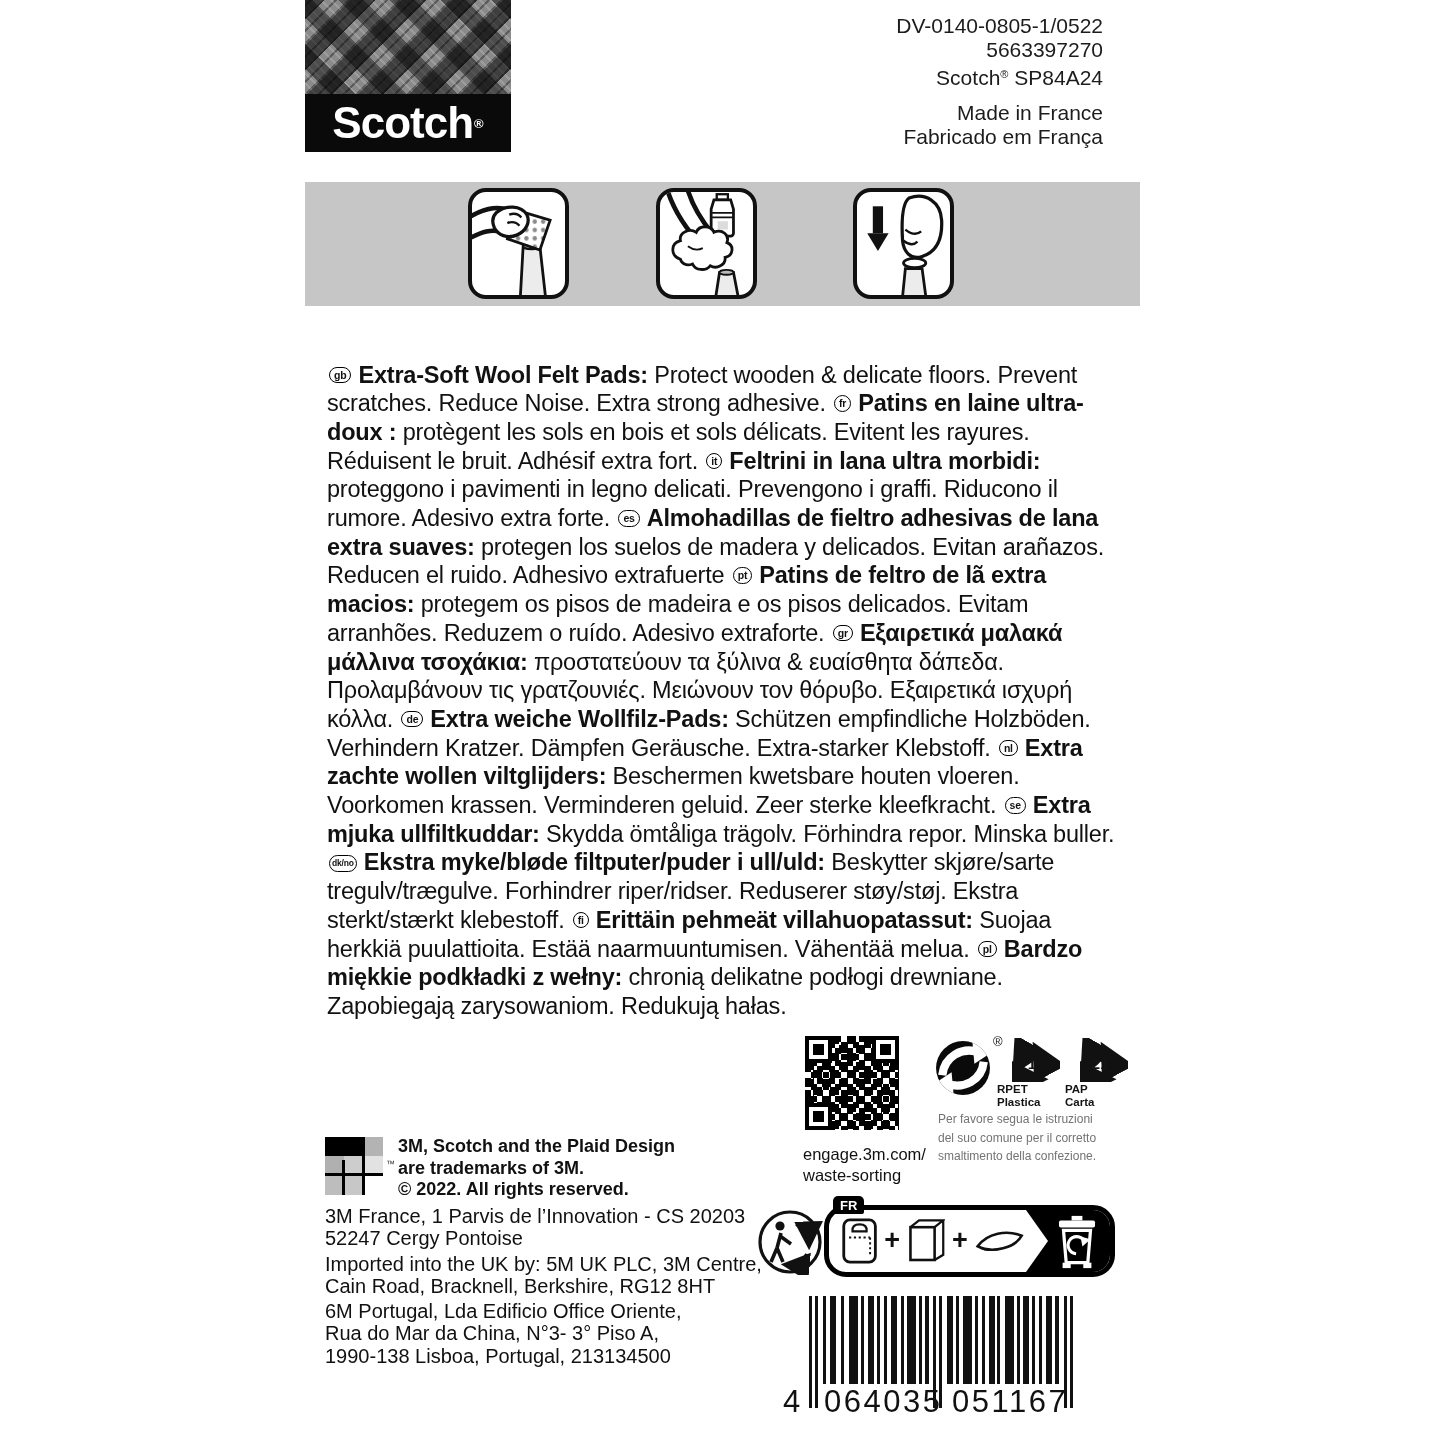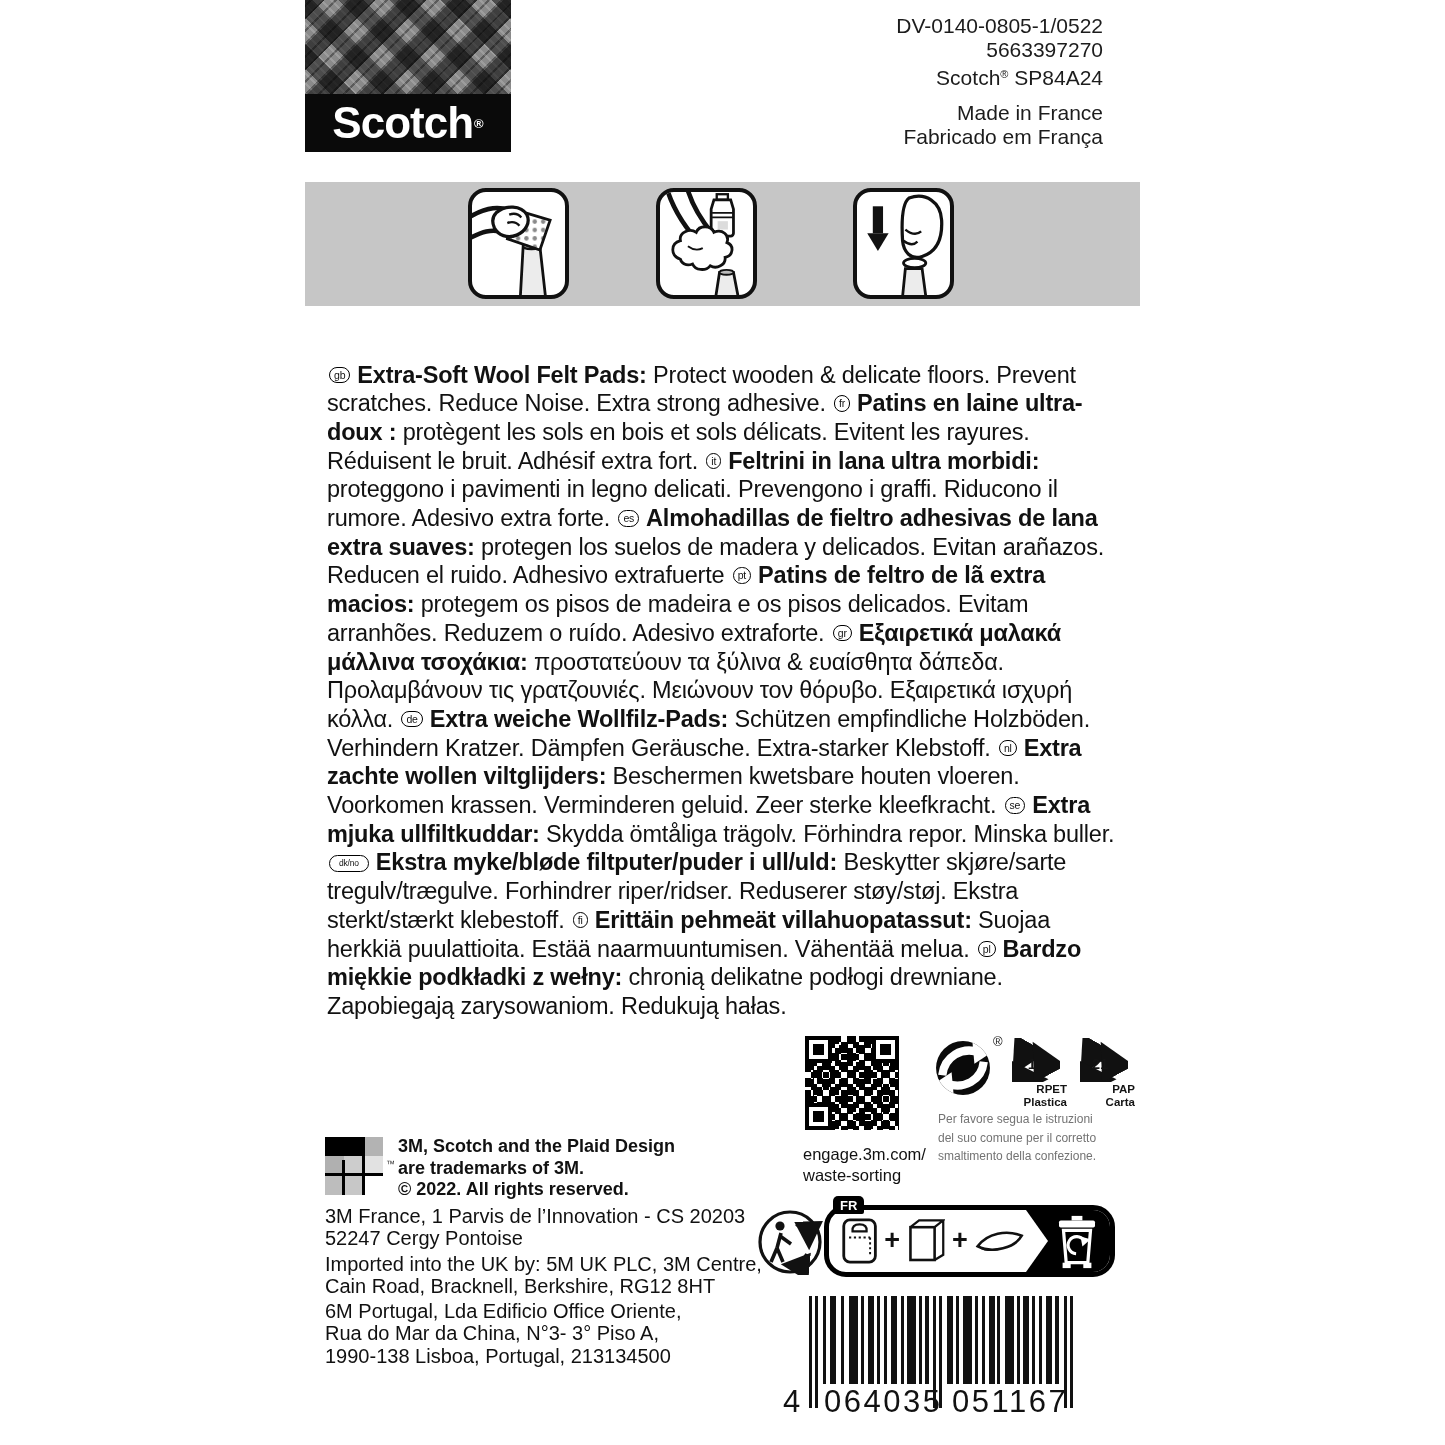--- a/index.html
+++ b/index.html
@@ -29,43 +29,43 @@
   .picto{position:absolute;top:6px;width:101px;height:111px;background:#fff;border:4px solid #111;
          border-radius:18px;box-sizing:border-box;overflow:hidden;}
   .picto svg{width:100%;height:100%;display:block;}
   .p1{left:163px;} .p2{left:351px;} .p3{left:548px;}
 
   
   .desc{position:absolute;left:327px;top:337px;width:790px;font-size:23.5px;line-height:28.7px;
         letter-spacing:-0.2px;color:#111;text-align:left;}
   .desc b{font-weight:700;}
   .lb{display:inline-block;border:1.8px solid #000;border-radius:10px;padding:2px 4px 2px;
-      font-size:10.5px;font-weight:400;line-height:1;vertical-align:4px;margin:0 7px 0 2px;white-space:nowrap;}
-  .lb.small{font-size:8.5px;padding:3px 9px;}
+      font-size:10.5px;font-weight:700;line-height:1;vertical-align:4px;margin:0 7px 0 2px;white-space:nowrap;}
+  .lb.small{font-size:8.5px;padding:3px 2px;}
 
   
   .qr{position:absolute;left:805px;top:1036px;width:94px;height:94px;background:#fff;}
   .qr-noise{position:absolute;inset:0;
      background-image:
        repeating-conic-gradient(#000 0% 25%, transparent 0% 50%),
        repeating-conic-gradient(#000 0% 25%, #fff 0% 50%);
      background-size:17px 17px,12px 12px;}
   .fp{position:absolute;width:27px;height:27px;background:#fff;border:4.5px solid #000;box-sizing:border-box;}
   .fp::after{content:"";position:absolute;inset:4px;background:#000;}
   .fp.tl{left:0;top:0;} .fp.tr{right:0;top:0;} .fp.bl{left:0;bottom:0;}
   .qr-caption{position:absolute;left:803px;top:1144px;font-size:16.5px;line-height:21px;color:#111;}
 
   
   .greendot{position:absolute;left:935px;top:1040px;width:56px;height:56px;}
   .greendot-reg{position:absolute;left:993px;top:1034px;font-size:13px;}
   .mobius{position:absolute;top:1038px;width:56px;height:58px;}
   .mobius.m1{left:1004px;} .mobius.m2{left:1072px;}
   .mobius svg{width:56px;height:44px;display:block;}
   .mobius .num{position:absolute;left:0;top:17px;width:56px;text-align:center;font-size:15px;font-weight:700;}
-  .mobius .lab{width:70px;margin-left:-7px;text-align:right;font-size:11.5px;font-weight:700;line-height:13px;margin-top:1px;}
+  .mobius .lab{width:70px;margin-left:-7px;text-align:left;font-size:11.5px;font-weight:700;line-height:13px;margin-top:1px;}
   .recycle-note{position:absolute;left:938px;top:1110px;width:200px;font-size:12px;line-height:18.5px;color:#737373;}
 
   
   .mini-plaid{position:absolute;left:325px;top:1137px;width:58px;height:58px;}
   .mini-grid{position:absolute;inset:0;display:grid;grid-template:repeat(3,1fr)/repeat(3,1fr);}
   .mini-grid i{display:block;}
   .mp1{background:#000;} .mp2{background:#000;} .mp3{background:#b3b3b3;}
   .mp4{background:#b0b0b0;} .mp5{background:#cdcdcd;} .mp6{background:#e2e2e2;}
   .mp7{background:#bdbdbd;} .mp8{background:#c7c7c7;} .mp9{background:#fff;}
   .mini-vline{position:absolute;top:0;bottom:0;left:63%;width:3px;background:#000;}

